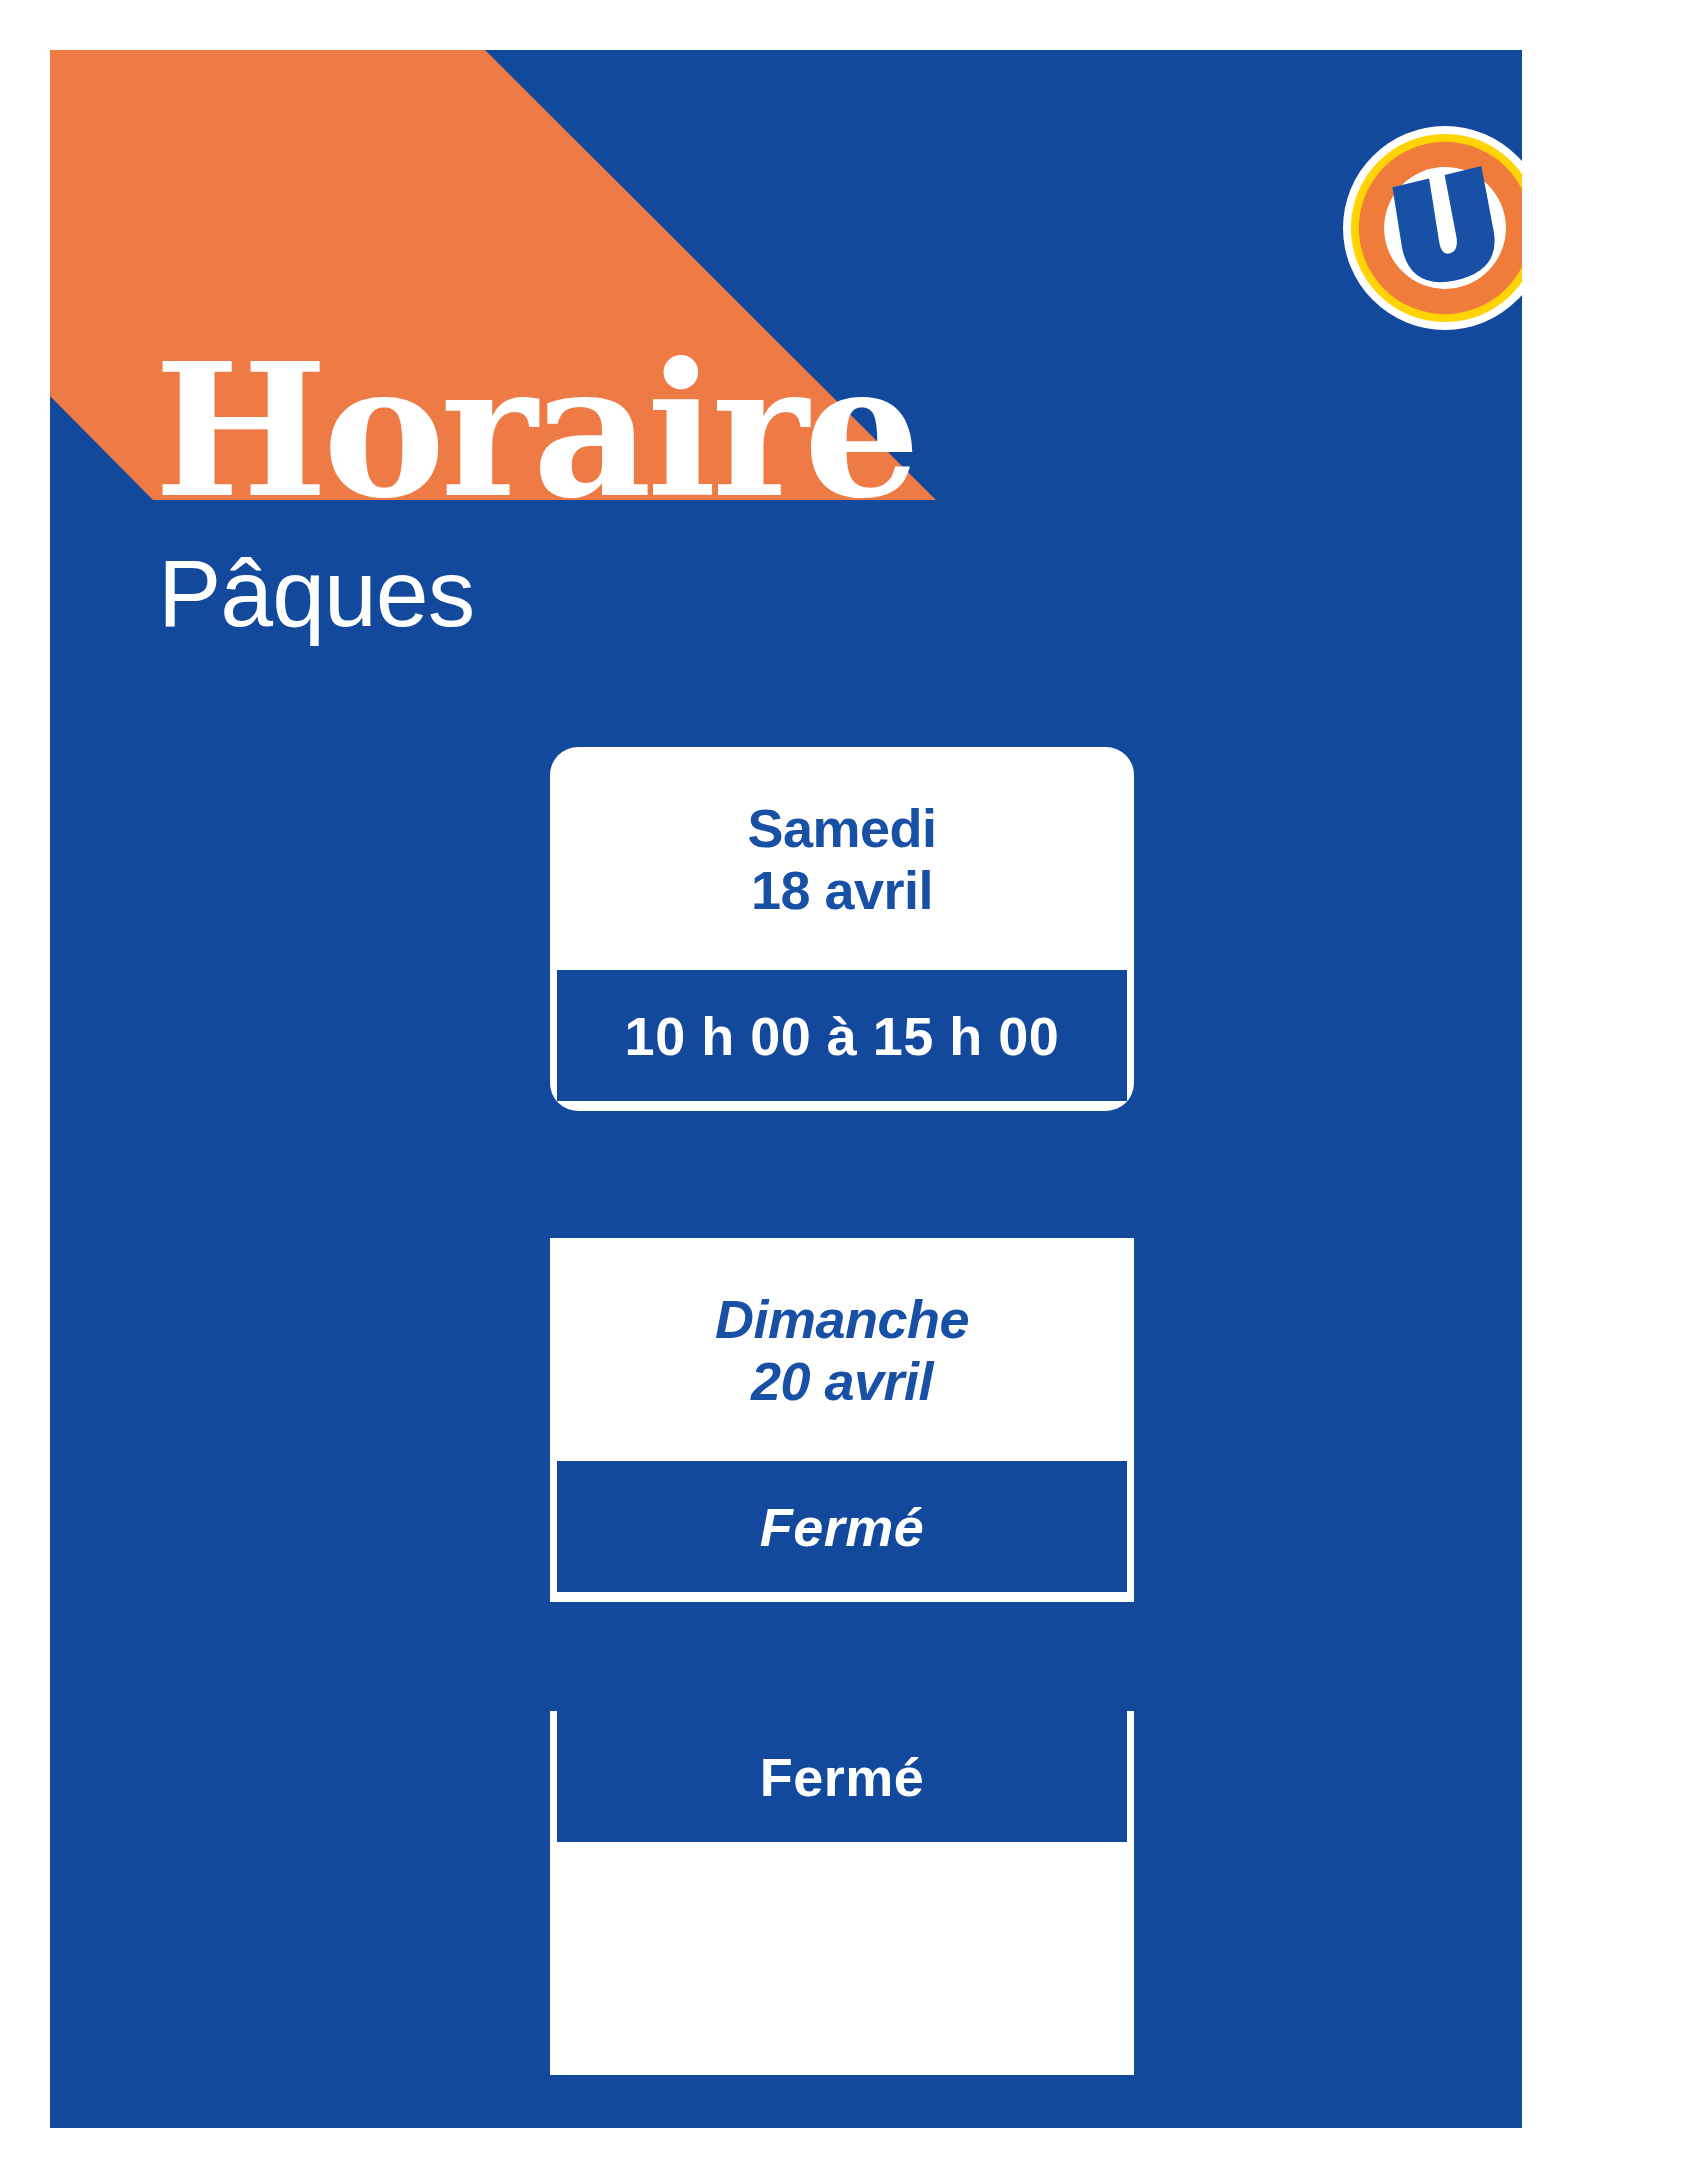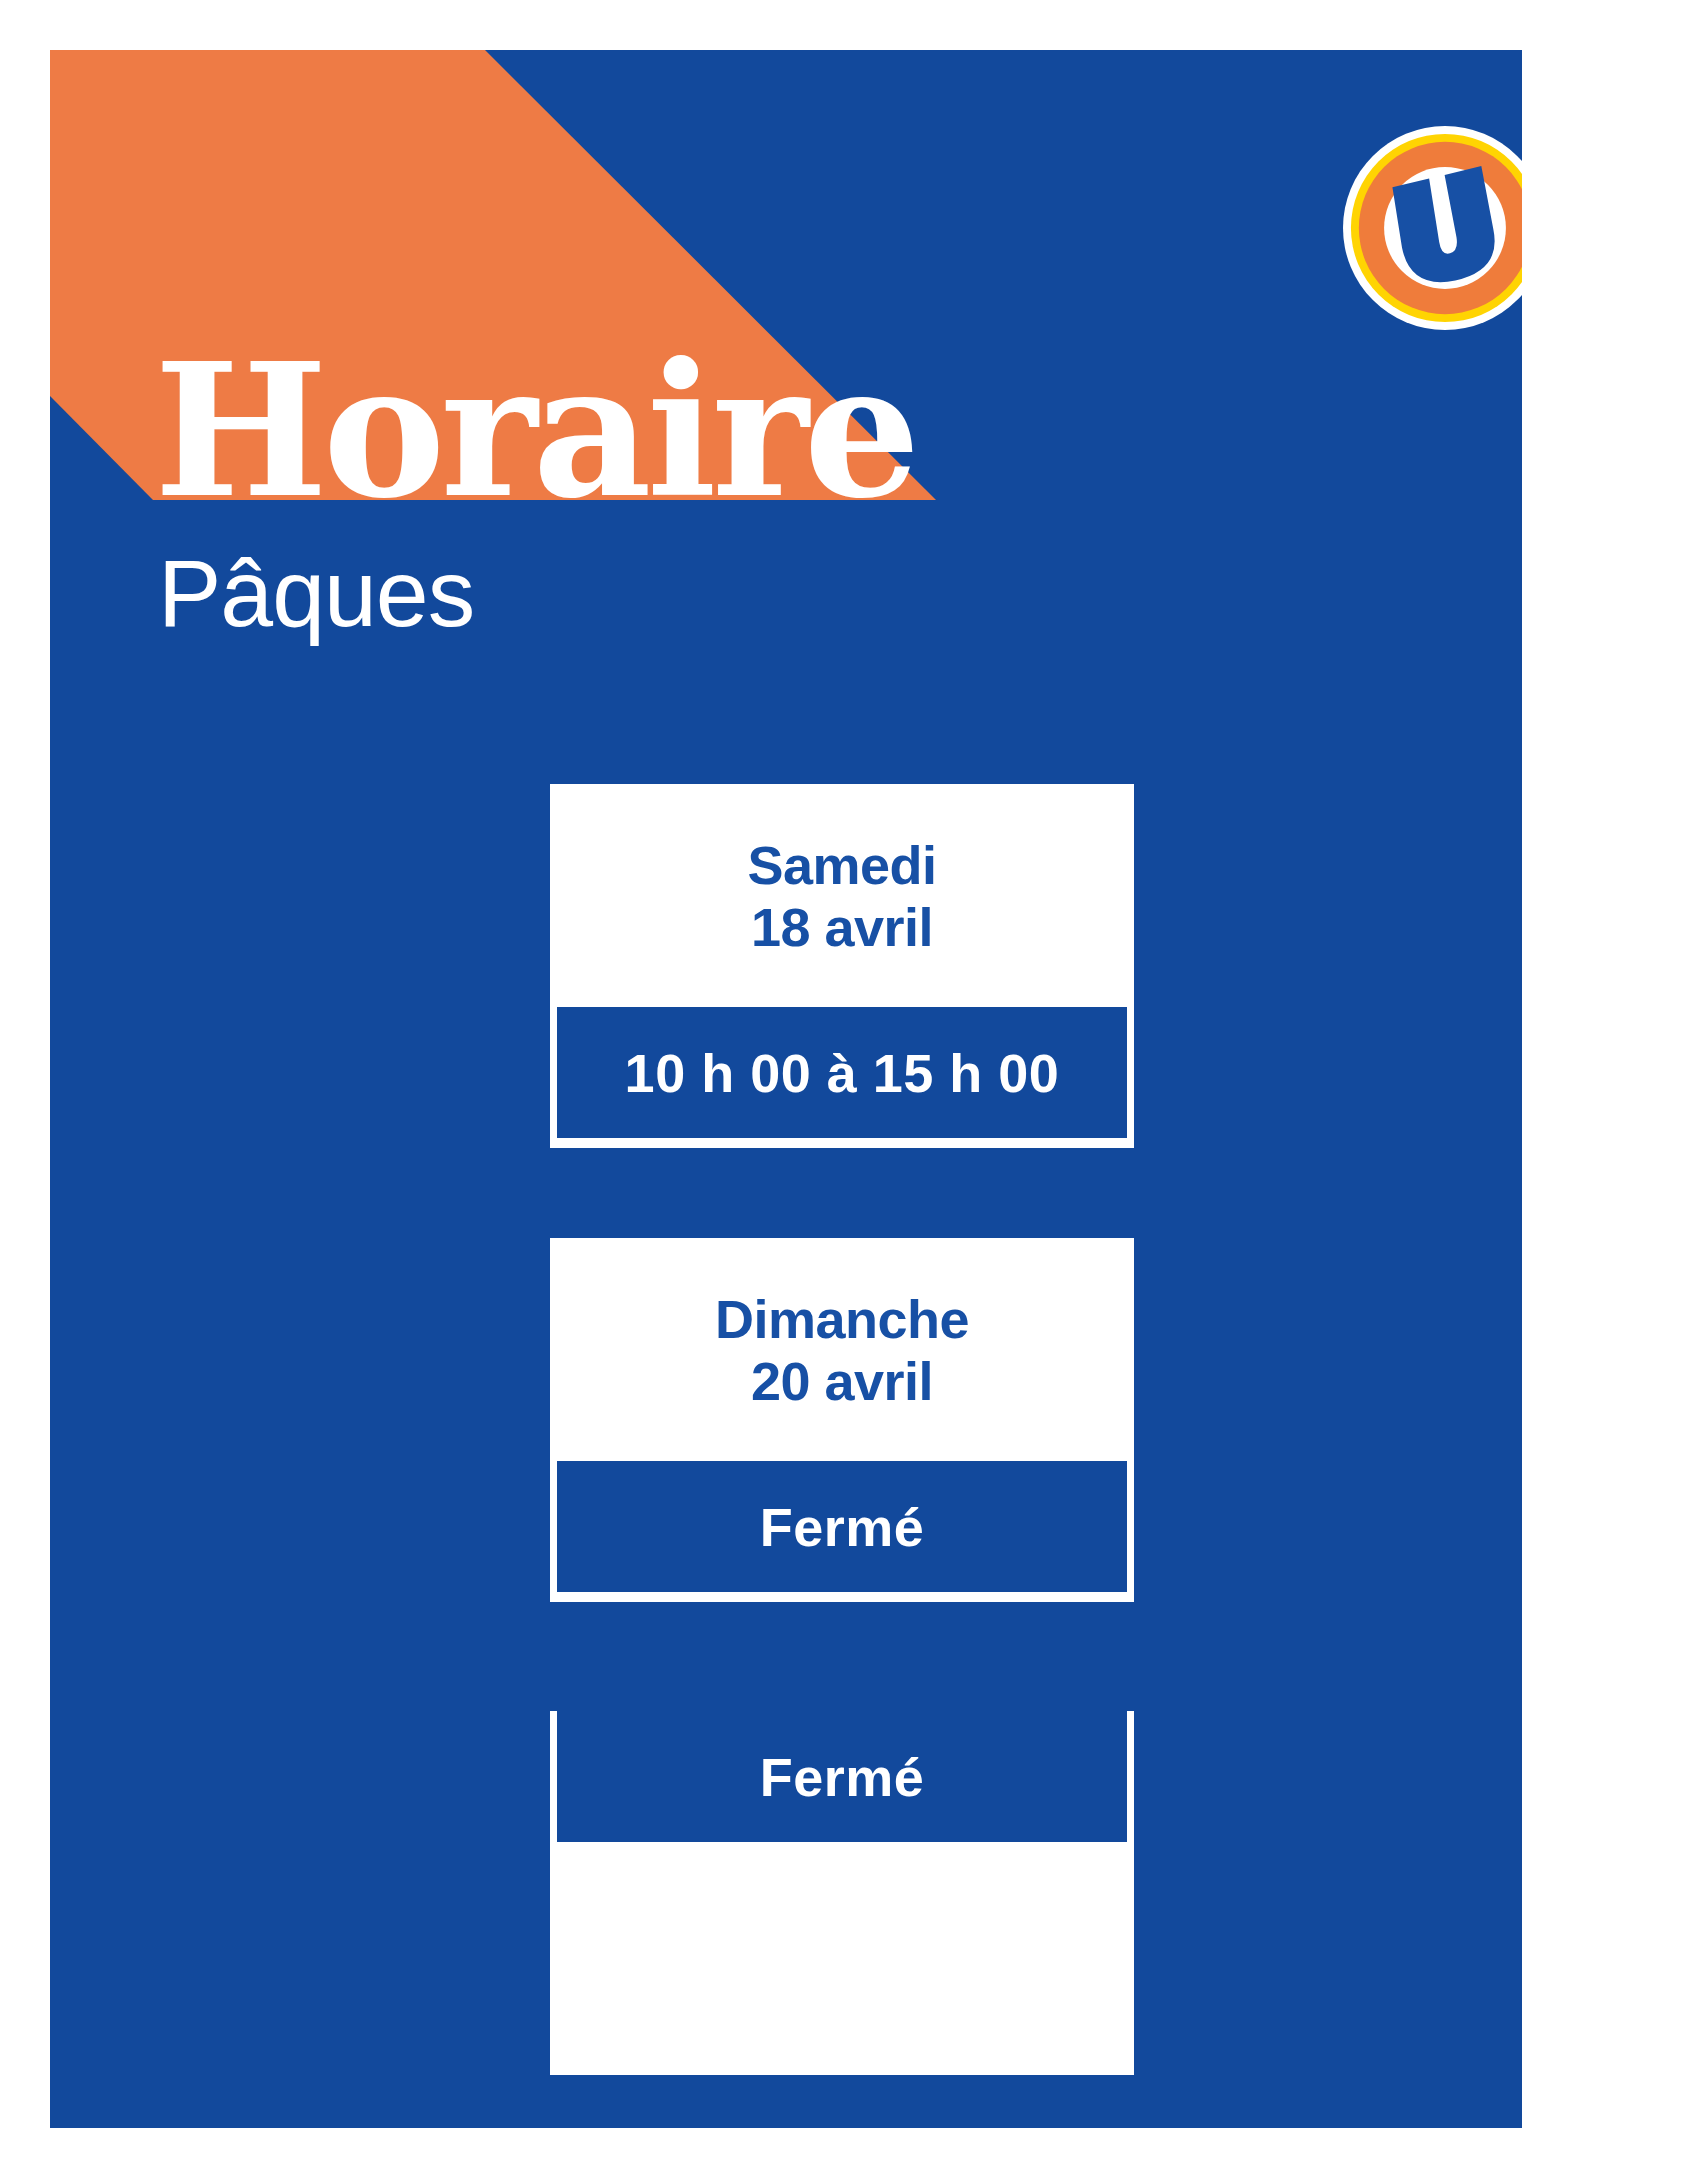--- a/index.html
+++ b/index.html
@@ -76,22 +76,22 @@
   .card {
     position: absolute;
     left: 550px;
     width: 584px;
     height: 364px;
     background: #ffffff;
     display: flex;
     flex-direction: column;
     box-sizing: border-box;
   }
-  .card-1 { top: 784px; }
-  .card-2 { top: 1238px; }
+  .card-1 { top: 747px; border-radius: 28px; }
+  .card-2 { top: 1238px; font-style: italic; }
   .card-3 { top: 1711px; }
   .card-top {
     flex: 1 1 auto;
     display: flex;
     flex-direction: column;
     align-items: center;
     justify-content: center;
     color: #1750A5;
     font-weight: 700;
     font-size: 54px;

